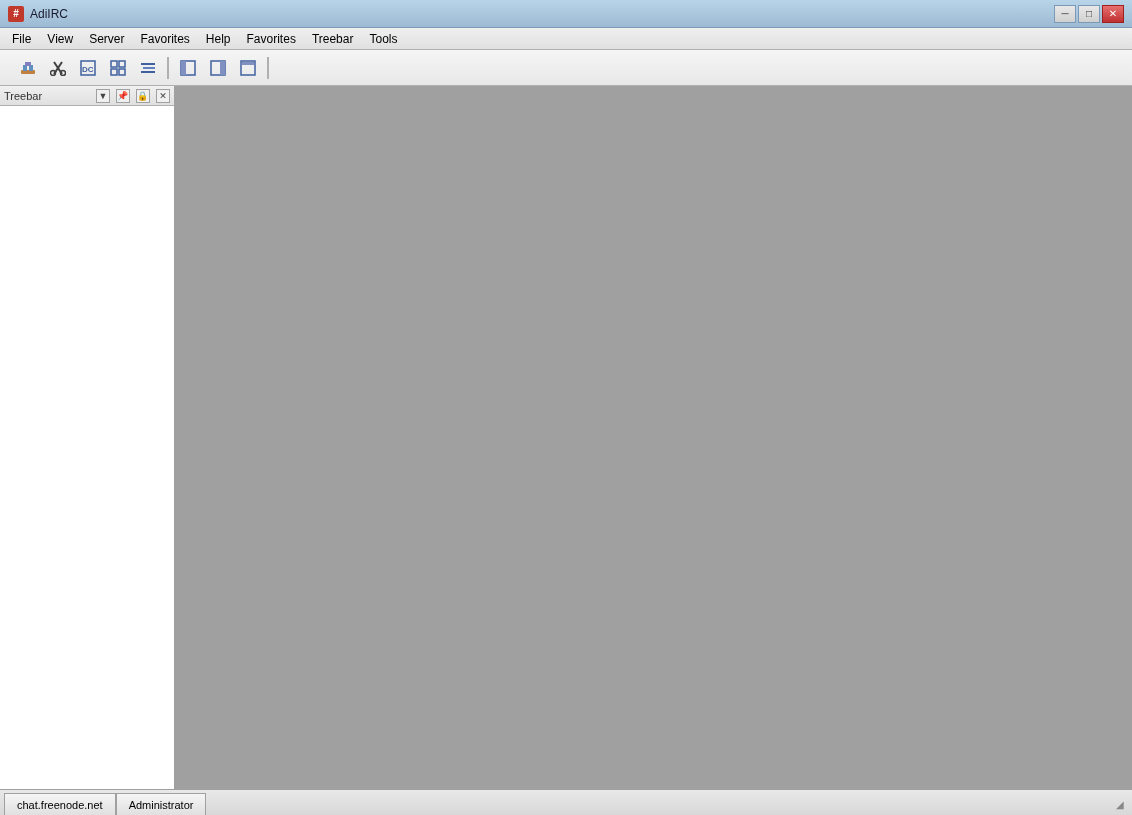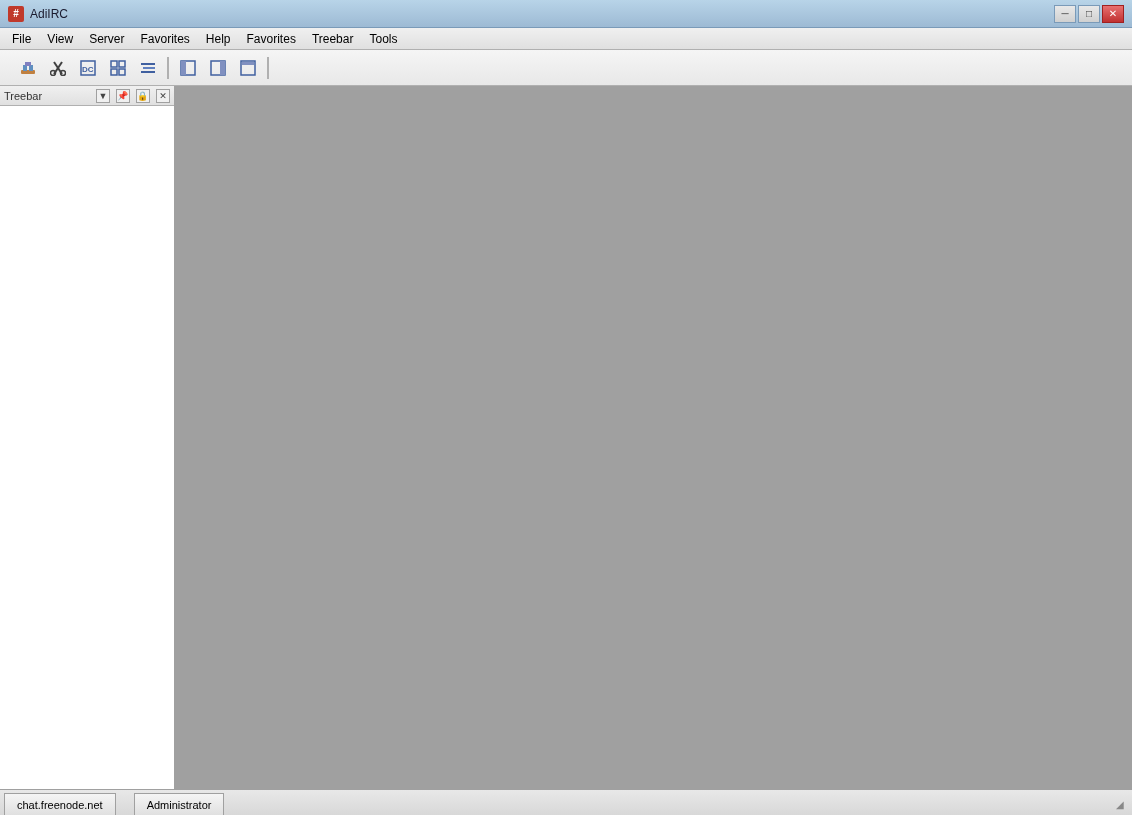--- a/index.html
+++ b/index.html
@@ -201,21 +201,21 @@
       padding: 3px 12px;
       font-size: 11px;
       background: linear-gradient(to bottom, #f5f5f5, #e0e0e0);
       border: 1px solid #a0a0a0;
       border-bottom: none;
       cursor: pointer;
       color: #000;
       height: 22px;
       display: flex;
       align-items: center;
-      margin-right: 18px;
+      margin-right: 0;
     }
 
     #resize-grip {
       position: absolute;
       right: 2px;
       bottom: 2px;
       width: 14px;
       height: 14px;
       color: #888;
       font-size: 10px;

